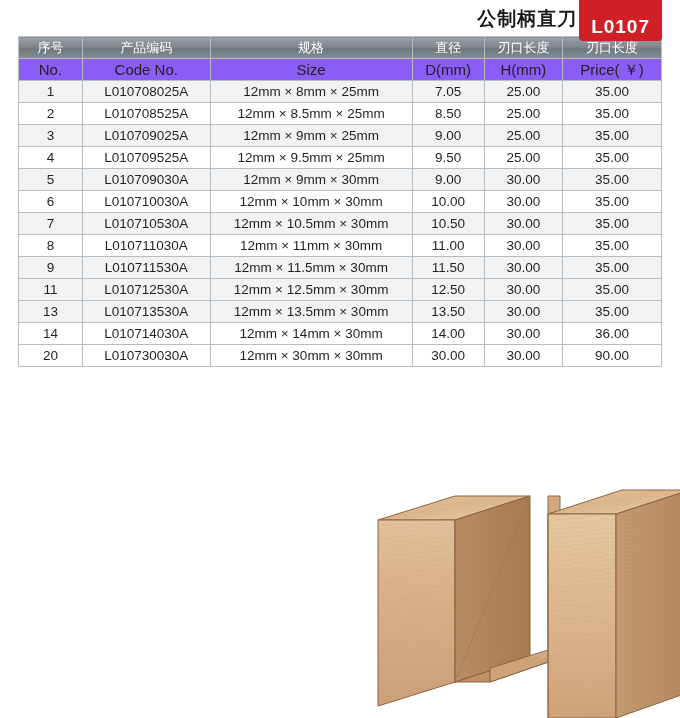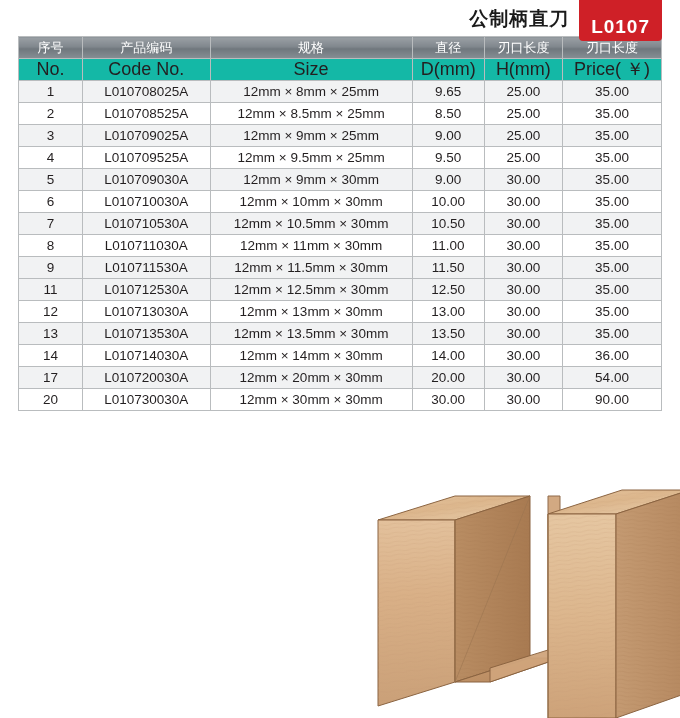--- a/index.html
+++ b/index.html
@@ -23,21 +23,21 @@
     justify-content: flex-end;
     height: 36px;
     padding: 2px 18px 0 0;
     box-sizing: border-box;
   }
   .header-title {
     font-size: 19px;
     font-weight: bold;
     color: #1a1a1a;
     letter-spacing: 1px;
-    margin-right: 10px;
+    margin-right: 2px;
     font-family: "DejaVu Sans", sans-serif;
   }
   .header-code {
     background: #cf2027;
     color: #ffffff;
     font-size: 19px;
     font-weight: bold;
     padding: 19px 12px 3px 12px;
     border-radius: 4px;
     letter-spacing: 1px;
@@ -67,23 +67,23 @@
   .row-head-cn td {
     background: linear-gradient(to bottom, #9aa0a5 0%, #7e858b 48%, #6e767c 52%, #878e94 100%);
     color: #ffffff;
     font-size: 13px;
     height: 22px;
     line-height: 22px;
     font-family: "DejaVu Sans", sans-serif;
     border: 1px solid #8d9398;
   }
   .row-head-en td {
-    background: #14b8a6;
+    background: #8b5cf6;
     color: #231f20;
-    font-size: 18px;
+    font-size: 15px;
     height: 22px;
     line-height: 22px;
   }
   .row-alt td {
     background: #f1f2f3;
   }
   .row-white td {
     background: #ffffff;
   }
   col.c-no      { width: 62px; }
@@ -138,21 +138,21 @@
         <td>Size</td>
         <td>D(mm)</td>
         <td>H(mm)</td>
         <td>Price( ￥)</td>
       </tr>
 
     <tr class="row-alt">
           <td>1</td>
           <td>L010708025A</td>
           <td>12mm × 8mm × 25mm</td>
-          <td>9.65</td>
+          <td>7.05</td>
           <td>25.00</td>
           <td>35.00</td>
         </tr>
         <tr class="row-white">
           <td>2</td>
           <td>L010708525A</td>
           <td>12mm × 8.5mm × 25mm</td>
           <td>8.50</td>
           <td>25.00</td>
           <td>35.00</td>
@@ -214,51 +214,35 @@
           <td>35.00</td>
         </tr>
         <tr class="row-alt">
           <td>11</td>
           <td>L010712530A</td>
           <td>12mm × 12.5mm × 30mm</td>
           <td>12.50</td>
           <td>30.00</td>
           <td>35.00</td>
         </tr>
-        <tr class="row-white">
-          <td>12</td>
-          <td>L010713030A</td>
-          <td>12mm × 13mm × 30mm</td>
-          <td>13.00</td>
-          <td>30.00</td>
-          <td>35.00</td>
-        </tr>
         <tr class="row-alt">
           <td>13</td>
           <td>L010713530A</td>
           <td>12mm × 13.5mm × 30mm</td>
           <td>13.50</td>
           <td>30.00</td>
           <td>35.00</td>
         </tr>
         <tr class="row-white">
           <td>14</td>
           <td>L010714030A</td>
           <td>12mm × 14mm × 30mm</td>
           <td>14.00</td>
           <td>30.00</td>
           <td>36.00</td>
-        </tr>
-        <tr class="row-alt">
-          <td>17</td>
-          <td>L010720030A</td>
-          <td>12mm × 20mm × 30mm</td>
-          <td>20.00</td>
-          <td>30.00</td>
-          <td>54.00</td>
         </tr>
         <tr class="row-white">
           <td>20</td>
           <td>L010730030A</td>
           <td>12mm × 30mm × 30mm</td>
           <td>30.00</td>
           <td>30.00</td>
           <td>90.00</td>
         </tr>
       </tbody>

